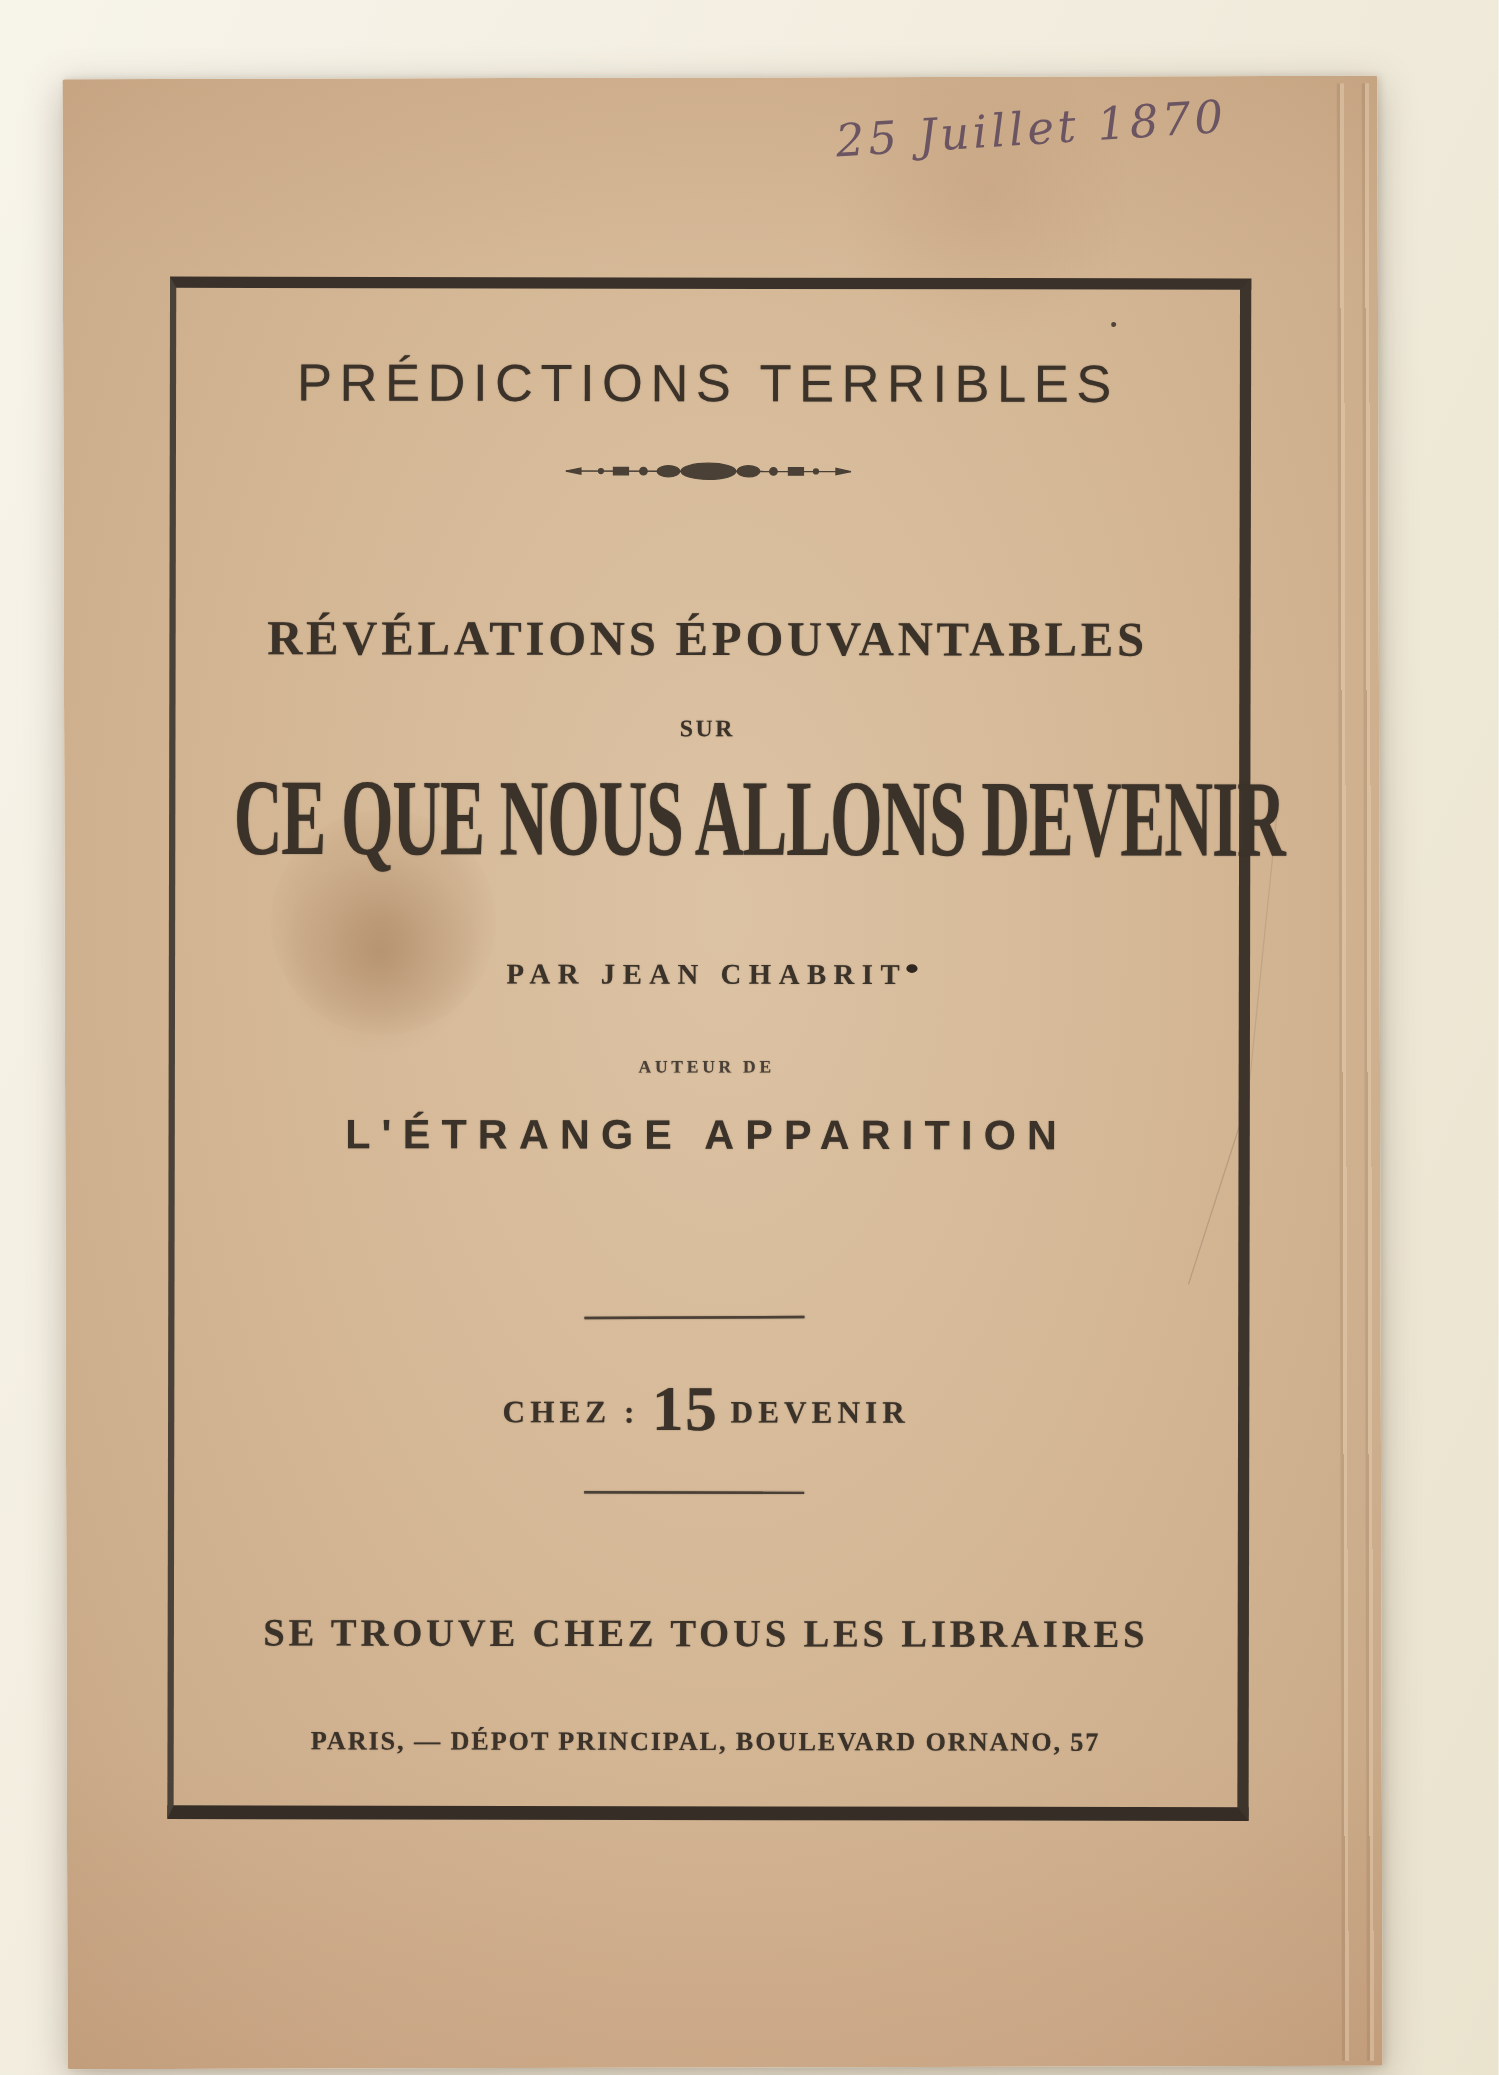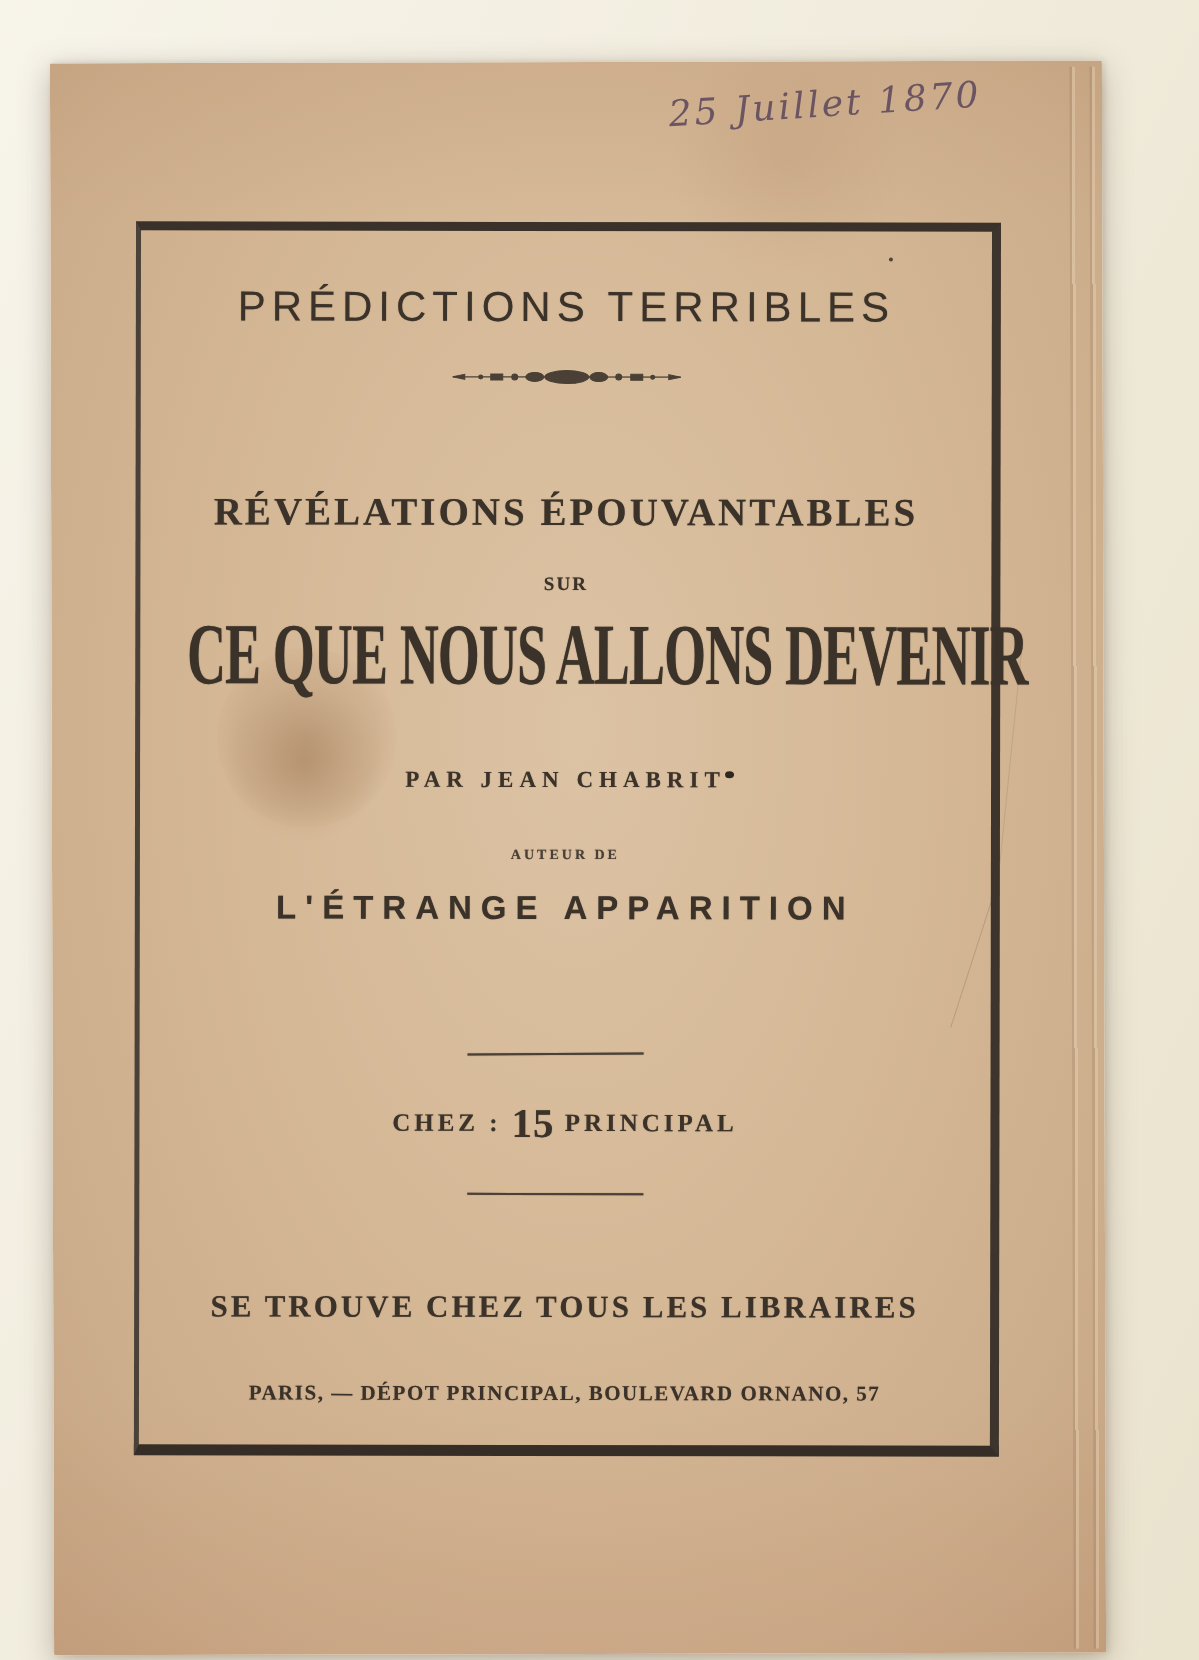--- a/index.html
+++ b/index.html
@@ -116,21 +116,21 @@
     width: 176px; height: 2px;
     margin-left: -98px;
     background: #4a4036;
     box-shadow: 0 0 1px rgba(74,64,54,0.8);
   }
   .rule.r1 { top: 822px; transform: rotate(-0.4deg); }
   .rule.r2 { top: 962px; }
 
   .price-line { top: 868px; font-weight: 700; }
   .price-line .lbl { font-size: 25px; letter-spacing: 4px; vertical-align: 6px; }
-  .price-line .amount { font-size: 41px; letter-spacing: 1px; padding: 0 6px; }
+  .price-line .amount { font-size: 51px; letter-spacing: 1px; padding: 0 6px; }
 
   .availability {
     top: 1058px;
     font-size: 31px; font-weight: 700;
     letter-spacing: 3px;
   }
 
   .imprint {
     top: 1150px;
     font-size: 21px; font-weight: 700;
@@ -215,21 +215,21 @@
 
       <div class="center-line author-of ink">AUTEUR DE</div>
 
       <div class="center-line previous-work ink">L'ÉTRANGE APPARITION</div>
 
       <div class="rule r1"></div>
 
       <div class="center-line price-line ink">
         <span class="lbl">CHEZ :</span>
         <span class="amount">15</span>
-        <span class="lbl">PRINCIPAL</span>
+        <span class="lbl">DEVENIR</span>
       </div>
 
       <div class="rule r2"></div>
 
       <div class="center-line availability ink">SE TROUVE CHEZ TOUS LES LIBRAIRES</div>
 
       <div class="center-line imprint ink">PARIS, — DÉPOT PRINCIPAL, BOULEVARD ORNANO, 57</div>
 
     </div>
 

